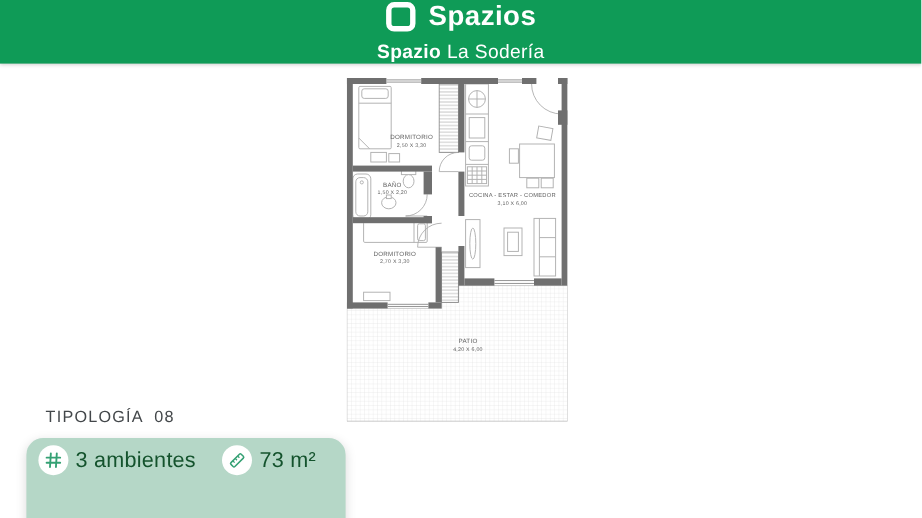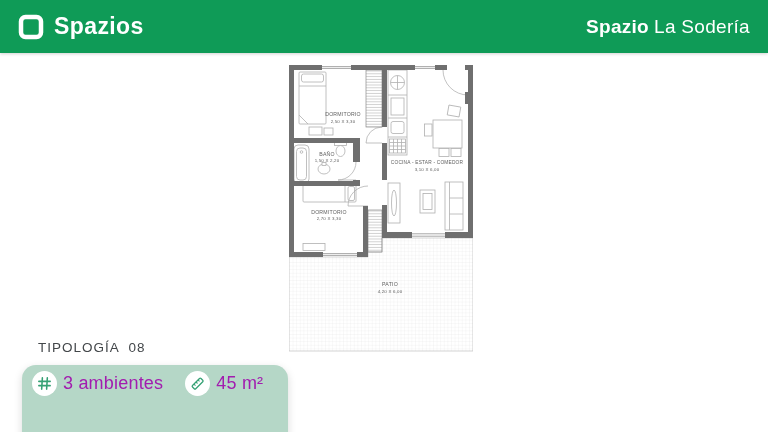--- a/index.html
+++ b/index.html
@@ -1,40 +1,40 @@
 <!DOCTYPE html>
 <html style="--accent: #0F9B57; --card-bg: #B5D7C7;"><head>
 <meta charset="utf-8">
 <style>
   html,body{margin:0;padding:0;background:#fff;}
   .stage{position:relative;width:768px;height:432px;overflow:hidden;background:#fff;
          font-family:"Liberation Sans",sans-serif;}
   
   .header{position:absolute;left:0;top:0;width:768px;height:53px;background:var(--accent,#0F9B57);
           display:flex;align-items:center;justify-content:space-between;box-sizing:border-box;
-          padding:0 18px;box-shadow:0 1px 3px rgba(0,0,0,.18);}
+          padding:0 40px;box-shadow:0 1px 3px rgba(0,0,0,.18);flex-direction:column;}
   .brand{display:flex;align-items:center;}
   .brand svg{display:block;margin-right:10px;}
   .brand-name{color:#fff;font-size:23px;font-weight:700;letter-spacing:.4px;}
-  .project{color:#fff;font-size:19px;font-weight:400;letter-spacing:.3px;}
+  .project{color:#fff;font-size:16px;font-weight:400;letter-spacing:.3px;}
   .project b{font-weight:700;margin-right:5px;}
   
   .plan{position:absolute;left:289px;top:64px;}
   .plan text{fill:#5f5f5f;text-anchor:middle;letter-spacing:.2px;}
   
   .typology{position:absolute;left:38px;top:340px;font-size:13.5px;font-weight:400;
             color:#43474A;letter-spacing:1px;white-space:pre;}
   .card{position:absolute;left:22px;top:365px;width:266px;height:90px;border-radius:14px;
         background:var(--card-bg,#B5D7C7);box-shadow:0 3px 9px rgba(0,0,0,.15);
         display:flex;align-items:flex-start;box-sizing:border-box;padding:6px 0 0 10px;cursor:pointer;}
   .card-item{display:flex;align-items:center;}
   .card-item + .card-item{margin-left:22px;}
   .icon-circle{width:25px;height:25px;border-radius:50%;background:#fff;display:flex;
                align-items:center;justify-content:center;flex:0 0 25px;}
-  .card-label{margin-left:6px;font-size:18px;font-weight:500;color:#a21caf;letter-spacing:.2px;}
+  .card-label{margin-left:6px;font-size:18px;font-weight:500;color:#14532d;letter-spacing:.2px;}
 </style>
 </head>
 <body>
 
 <div class="stage">
 
   <div class="header">
     <div class="brand">
       <svg width="26" height="26" viewBox="0 0 26 26">
         <rect x="3" y="3" width="20" height="20" rx="4.5" fill="none" stroke="#ffffff" stroke-width="4.5"></rect>
@@ -172,17 +172,17 @@
     </div>
     <div class="card-item">
       <span class="icon-circle">
         <svg width="17" height="17" viewBox="0 0 24 24">
           <g transform="rotate(-45 12 12)">
             <rect x="3.5" y="9" width="17" height="6.5" rx="1.5" fill="none" stroke="#35A174" stroke-width="1.8"></rect>
             <path d="M8,9 V12 M12,9 V12 M16,9 V12" stroke="#35A174" stroke-width="1.5" fill="none"></path>
           </g>
         </svg>
       </span>
-      <span class="card-label">45 m²</span>
+      <span class="card-label">73 m²</span>
     </div>
   </div>
 
 </div>
 
 </body></html>

